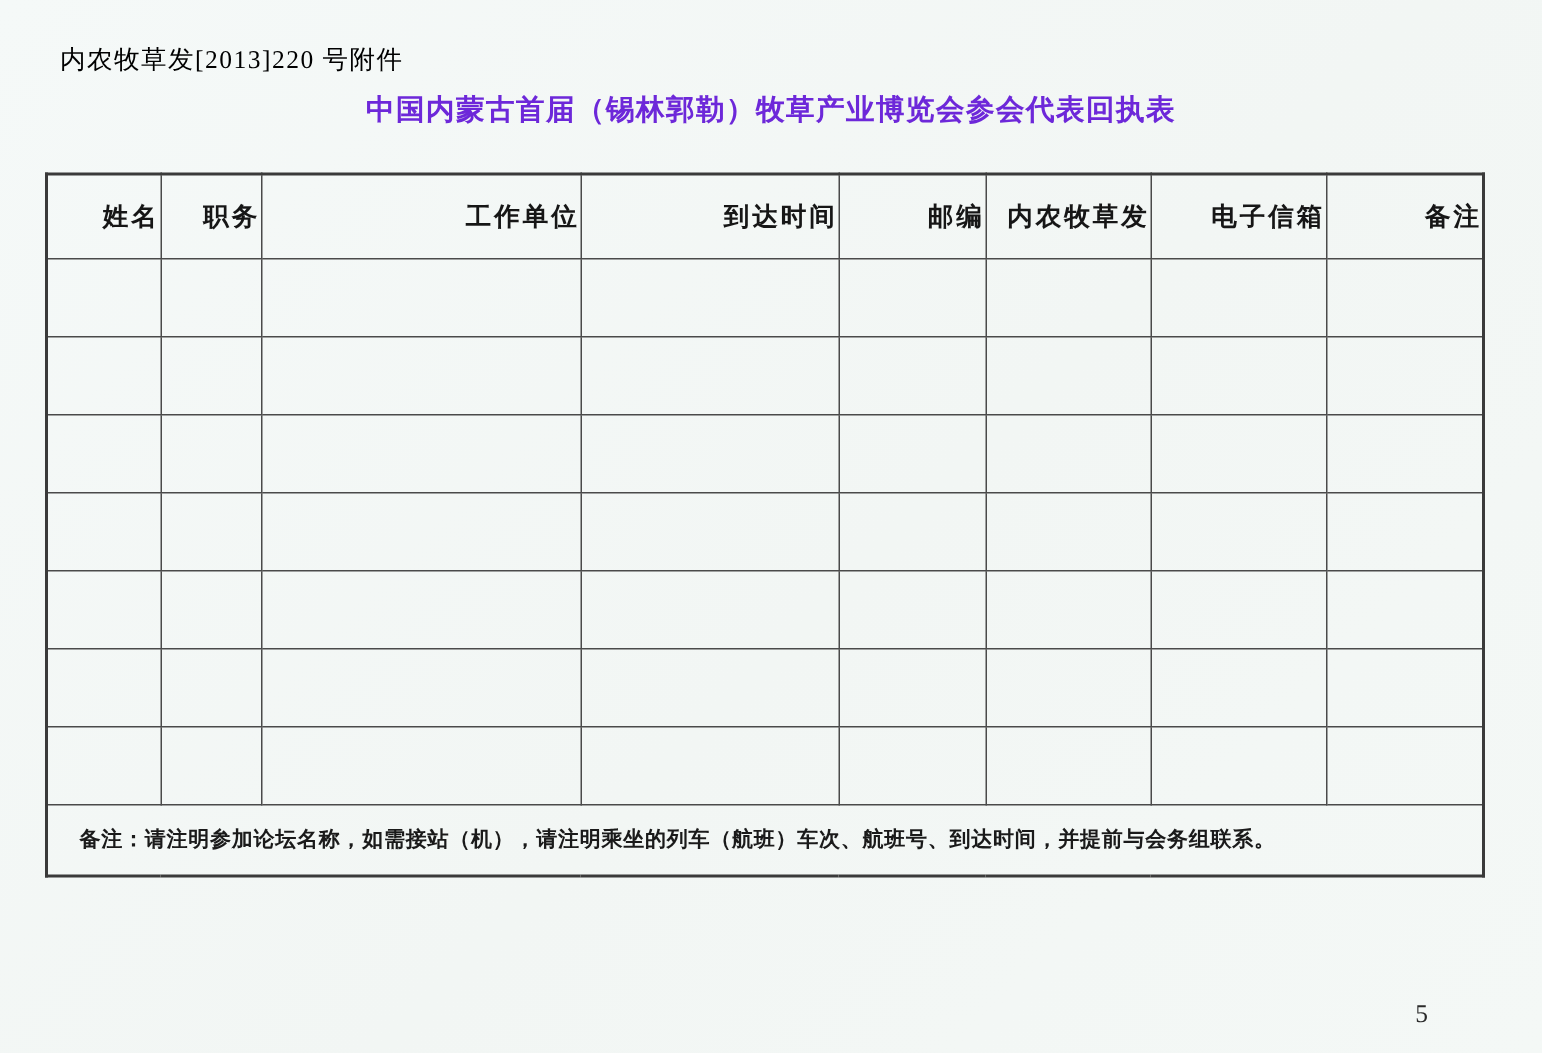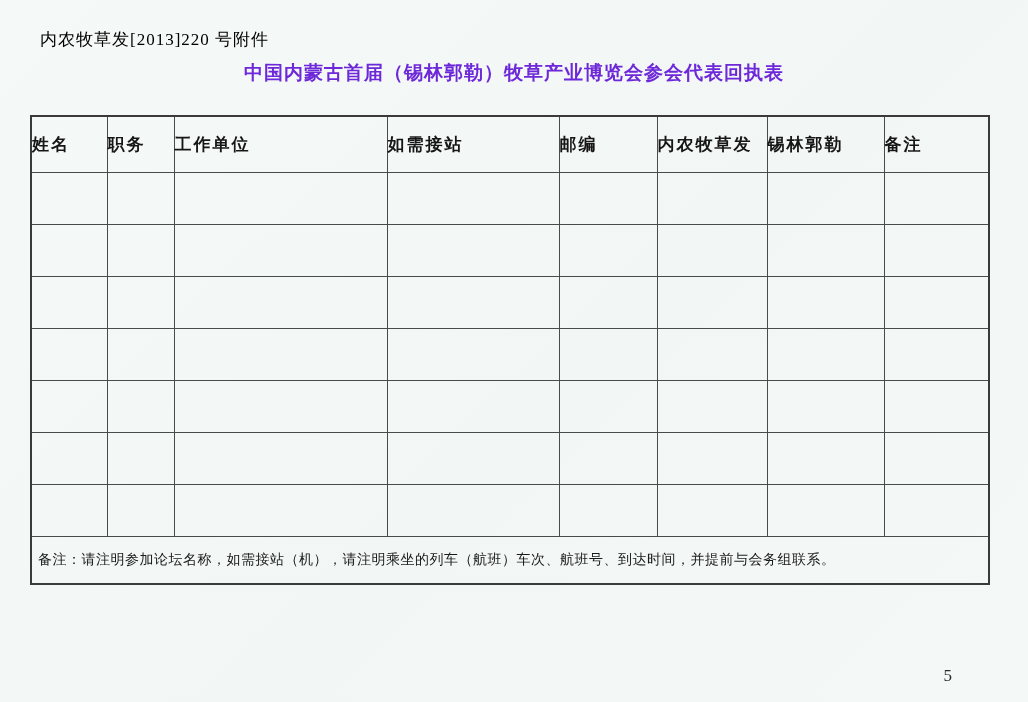--- a/index.html
+++ b/index.html
@@ -56,35 +56,35 @@
     padding: 0;
     background: transparent;
   }
   table.reply-table {
     border: 2px solid #3a3a3a;
   }
   table.reply-table thead th {
     height: 55px;
     font-size: 17px;
     font-weight: bold;
-    text-align: left;
+    text-align: right;
     vertical-align: middle;
     letter-spacing: 2px;
     color: #161616;
   }
   table.reply-table tbody td {
     height: 51px;
   }
   table.reply-table tfoot td {
     height: 46px;
     font-size: 14px;
-    font-weight: normal;
+    font-weight: bold;
     text-align: left;
     vertical-align: middle;
-    padding-left: 6px;
+    padding-left: 21px;
     letter-spacing: 0.5px;
     color: #1a1a1a;
   }
   .page-number {
     position: absolute;
     right: 76px;
     bottom: 16px;
     font-size: 17px;
     color: #2a2a2a;
   }
@@ -107,24 +107,24 @@
       <col style="width: 98px;">
       <col style="width: 110px;">
       <col style="width: 117px;">
       <col style="width: 105px;">
     </colgroup>
   <thead>
     <tr>
       <th>姓名</th>
       <th>职务</th>
       <th>工作单位</th>
-      <th>如需接站</th>
+      <th>到达时间</th>
       <th>邮编</th>
       <th>内农牧草发</th>
-      <th>锡林郭勒</th>
+      <th>电子信箱</th>
       <th>备注</th>
     </tr>
   </thead>
   <tbody>
       <tr>
         <td></td>
         <td></td>
         <td></td>
         <td></td>
         <td></td>

